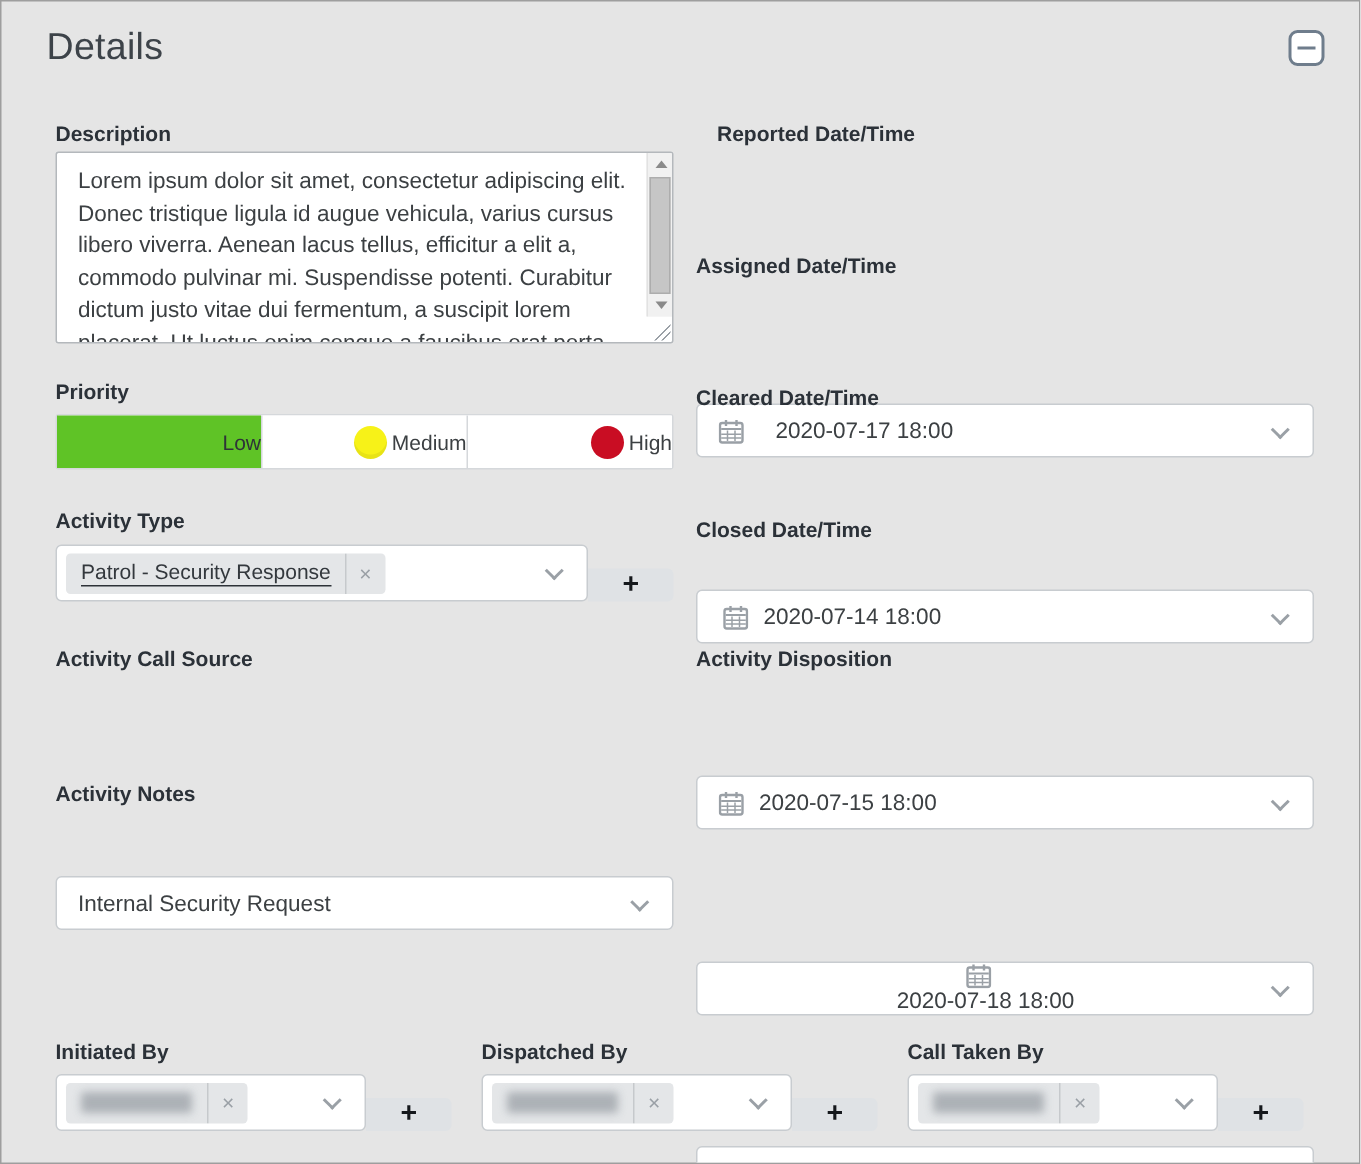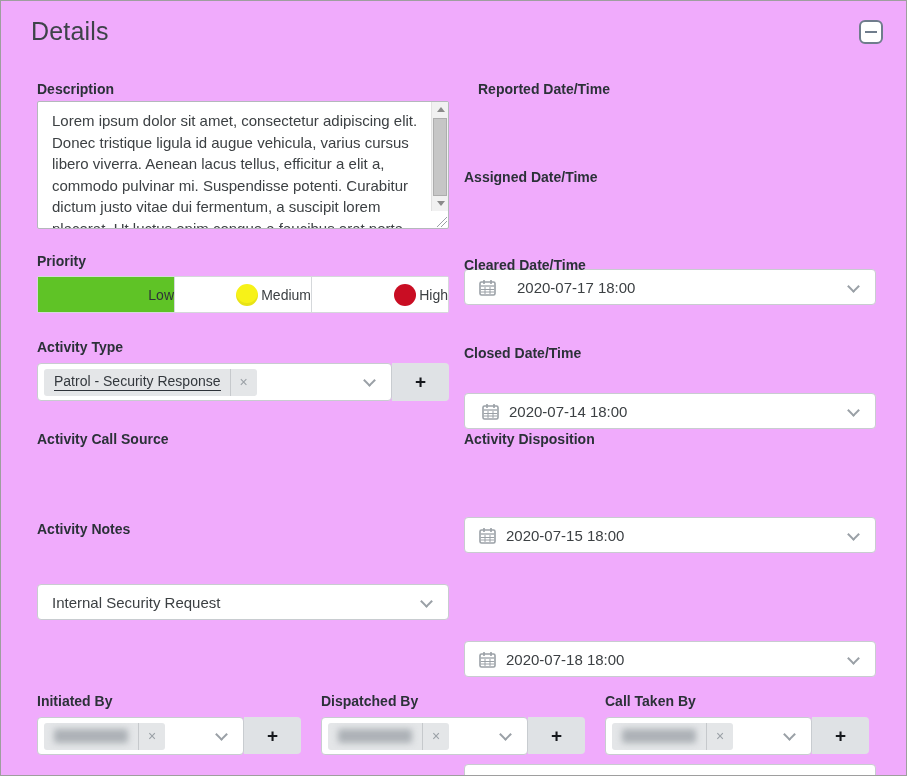--- a/index.html
+++ b/index.html
@@ -1,21 +1,21 @@
 <!DOCTYPE html>
 <html><head>
 <meta charset="utf-8">
 <style>
   * { margin:0; padding:0; box-sizing:border-box; }
   html,body { background:#fff; }
   body { font-family:"Liberation Sans","DejaVu Sans",sans-serif; }
 
   .panel {
     position:relative; width:907px; height:776px;
-    background:#f0abfc; border:1px solid #9e9e9e; overflow:hidden;
+    background:#e5e5e5; border:1px solid #9e9e9e; overflow:hidden;
   }
   .abs { position:absolute; }
 
   .page-title { font-size:25px; font-weight:500; color:#3d4349; letter-spacing:0.2px; }
 
   .collapse-btn {
     width:24px; height:24px; border:2px solid #6f7d8c; border-radius:6px;
     background:#fff; cursor:pointer; display:flex; align-items:center; justify-content:center;
   }
   .collapse-btn .minus { width:12px; height:2px; background:#6f7d8c; }
@@ -68,21 +68,21 @@
     height:36px; display:flex; align-items:center; padding:0 40px 0 14px;
     font-size:15px; color:#3c4043; cursor:pointer;
   }
   .chev {
     width:9px; height:9px; border-right:2px solid #9aa0a6; border-bottom:2px solid #9aa0a6;
     transform:rotate(45deg); position:absolute; right:17px; top:12px;
   }
   .cal-icon { margin-right:10px; flex:0 0 auto; display:block; }
 
   
-  .chip-control { display:flex; }
+  .chip-control { display:flex;align-items:flex-end; }
   .chip-select {
     position:relative; flex:1; background:#fff; border:1px solid #c8ccd0; border-radius:4px;
     height:38px; display:flex; align-items:center; padding:0 34px 0 6px; cursor:pointer;
   }
   .add-btn {
     width:57px; background:#dfe2e5; border-radius:0 4px 4px 0; border:none;
     display:flex; align-items:center; justify-content:center;
     font-size:19px; font-weight:700; color:#15181c; cursor:pointer;
   }
   .chip {
@@ -203,21 +203,21 @@
         <line x1="1.8" y1="10.5" x2="15.2" y2="10.5" stroke="#9aa0a6" stroke-width="1"></line>
         <line x1="1.8" y1="13" x2="15.2" y2="13" stroke="#9aa0a6" stroke-width="1"></line>
         <line x1="6" y1="8" x2="6" y2="15" stroke="#9aa0a6" stroke-width="1"></line>
         <line x1="11" y1="8" x2="11" y2="15" stroke="#9aa0a6" stroke-width="1"></line>
       </svg>
     <span>2020-07-15 18:00</span>
     <span class="chev"></span>
   </div>
 
   <div class="abs field-label" style="left:463px; top:344px;">Closed Date/Time</div>
-  <div class="abs select-field" style="left:463px; top:368px; width:412px;">
+  <div class="abs select-field" style="left:463px; top:368px; width:412px;flex-direction:column;">
     <svg class="cal-icon" width="17" height="17" viewBox="0 0 17 17">
         <rect x="1" y="3" width="15" height="13" rx="1.5" fill="none" stroke="#9aa0a6" stroke-width="1.6"></rect>
         <line x1="5" y1="1" x2="5" y2="5" stroke="#9aa0a6" stroke-width="1.6"></line>
         <line x1="12" y1="1" x2="12" y2="5" stroke="#9aa0a6" stroke-width="1.6"></line>
         <line x1="1.8" y1="7" x2="15.2" y2="7" stroke="#9aa0a6" stroke-width="1.3"></line>
         <line x1="1.8" y1="10.5" x2="15.2" y2="10.5" stroke="#9aa0a6" stroke-width="1"></line>
         <line x1="1.8" y1="13" x2="15.2" y2="13" stroke="#9aa0a6" stroke-width="1"></line>
         <line x1="6" y1="8" x2="6" y2="15" stroke="#9aa0a6" stroke-width="1"></line>
         <line x1="11" y1="8" x2="11" y2="15" stroke="#9aa0a6" stroke-width="1"></line>
       </svg>

